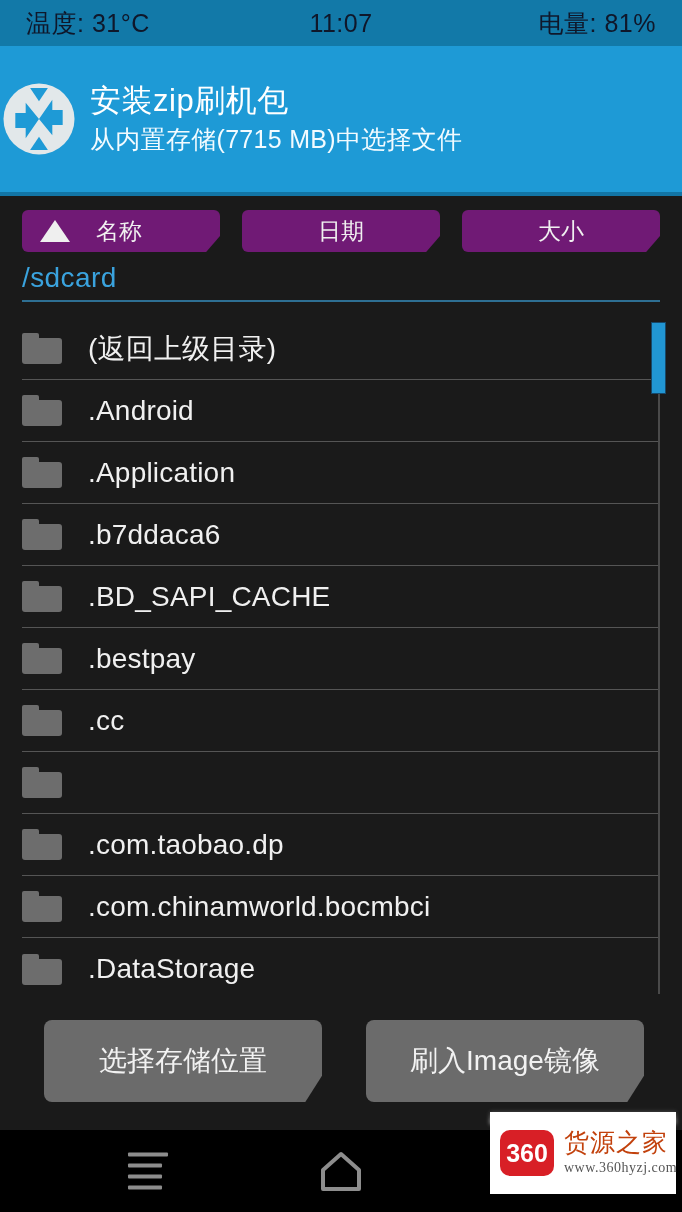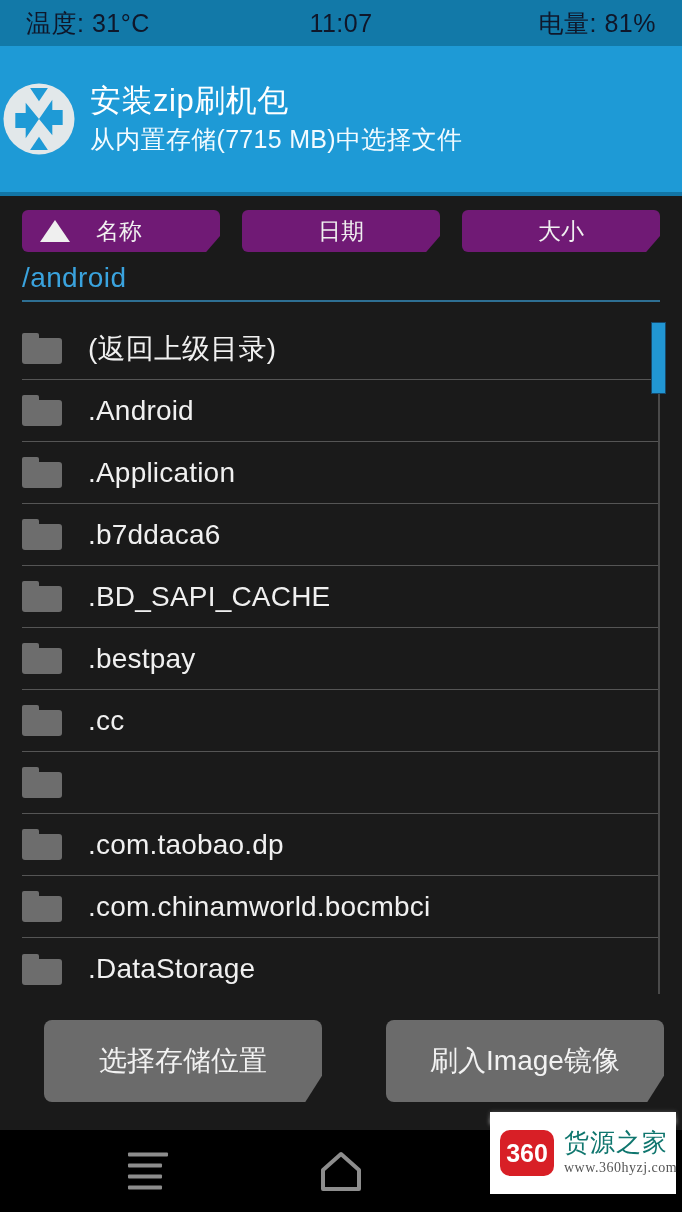--- a/index.html
+++ b/index.html
@@ -139,21 +139,21 @@
     top:4px;
     width:15px;
     height:72px;
     background:#2196d3;
     border:1px solid #16486a;
   }
 
   
   .actions{
     display:flex;
-    gap:64px;
+    gap:44px;
     padding:20px 0 0 44px;
   }
   .actionbtn{
     width:278px;
     height:82px;
     background:#6b6b6b;
     color:#f2f2f2;
     font-size:28px;
     display:flex;
     align-items:center;
@@ -198,21 +198,21 @@
     width:54px;height:46px;flex:0 0 54px;
     background:#d81f26;
     border-radius:10px;
     color:#fff;
     font-size:25px;
     font-weight:bold;
     display:flex;align-items:center;justify-content:center;
     font-family:"Liberation Sans",sans-serif;
   }
   .wm-text{ display:flex; flex-direction:column; justify-content:center; }
-  .wm-name{ font-size:25px; color:#0f766e; font-family:"DejaVu Sans",sans-serif; line-height:1.05; letter-spacing:1px;}
+  .wm-name{ font-size:25px; color:#c2410c; font-family:"DejaVu Sans",sans-serif; line-height:1.05; letter-spacing:1px;}
   .wm-url{ font-size:14px; color:#555; font-family:"Liberation Serif",serif; margin-top:3px; letter-spacing:.5px;}
   .wm-smudge{
     position:absolute;
     right:6px;
     bottom:88px;
     width:186px;
     height:14px;
     background:linear-gradient(180deg,rgba(255,255,255,0) 0%, rgba(220,220,220,.55) 60%, rgba(255,255,255,.85) 100%);
     filter:blur(2px);
   }
@@ -249,21 +249,21 @@
   </div>
   <div class="sortbtn date">
     <span>日期</span>
   </div>
   <div class="sortbtn size">
     <span>大小</span>
   </div>
 </div>
 
 <div class="pathwrap">
-  <div class="path">/android</div>
+  <div class="path">/sdcard</div>
   <div class="path-underline"></div>
 </div>
 
 <div class="listwrap">
   <div class="list" id="file-list">
       <div class="row">
         <span class="folder-icon">
           <span class="tab"></span>
           <span class="body"></span>
         </span>

